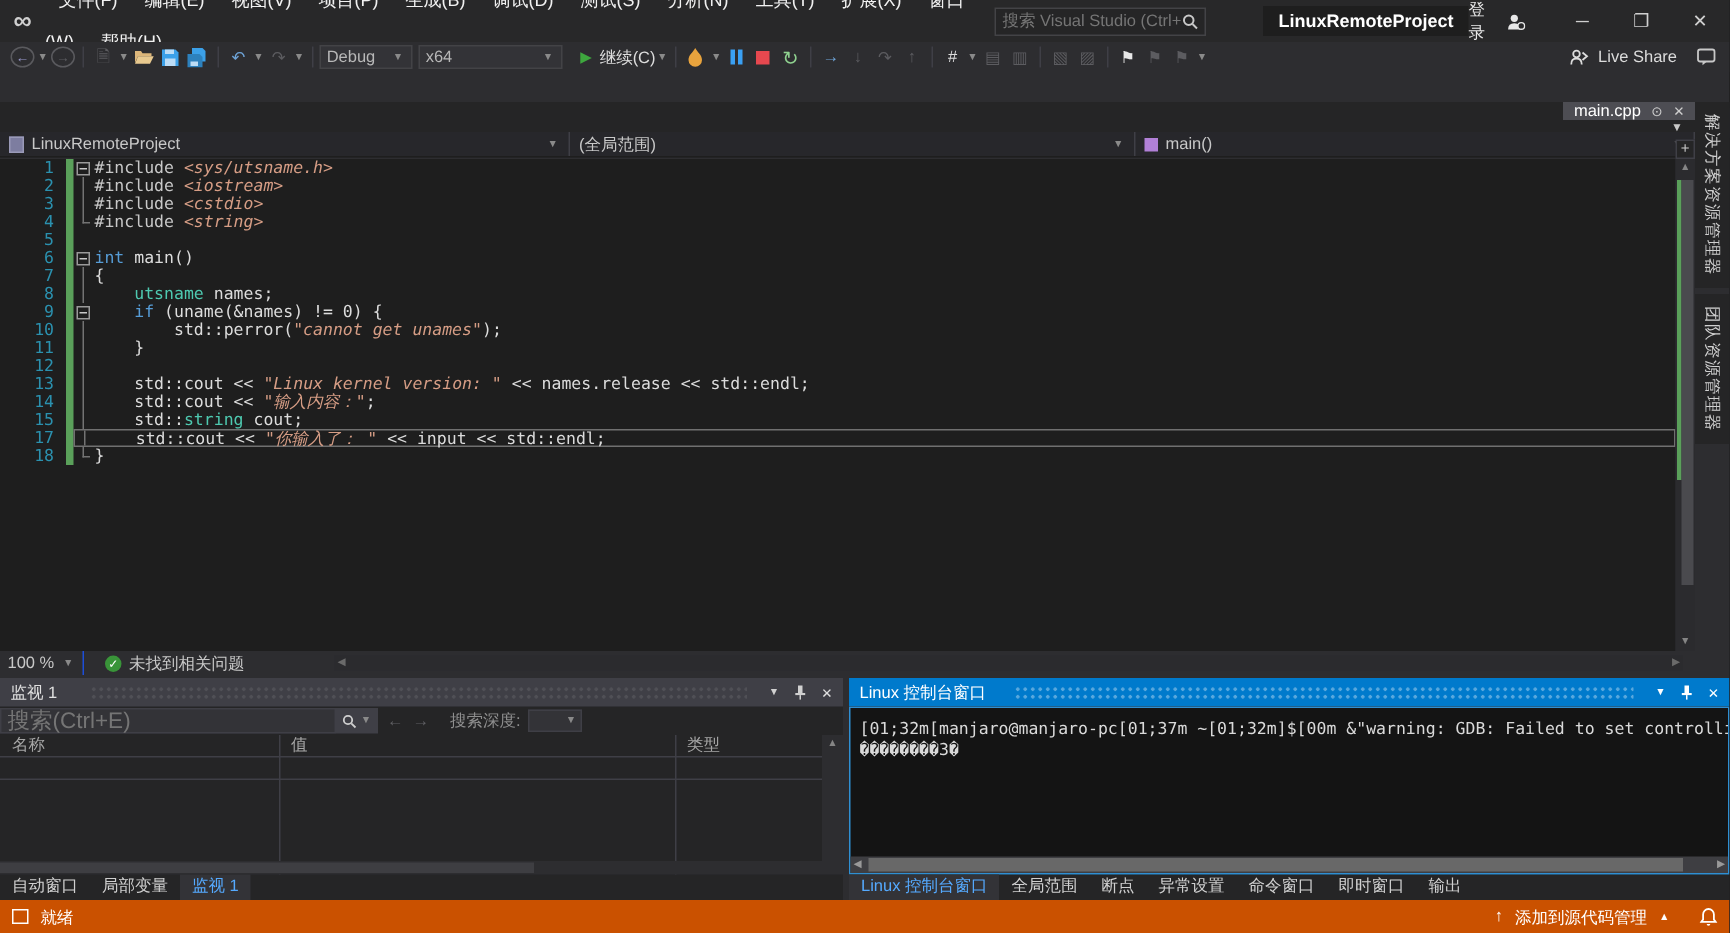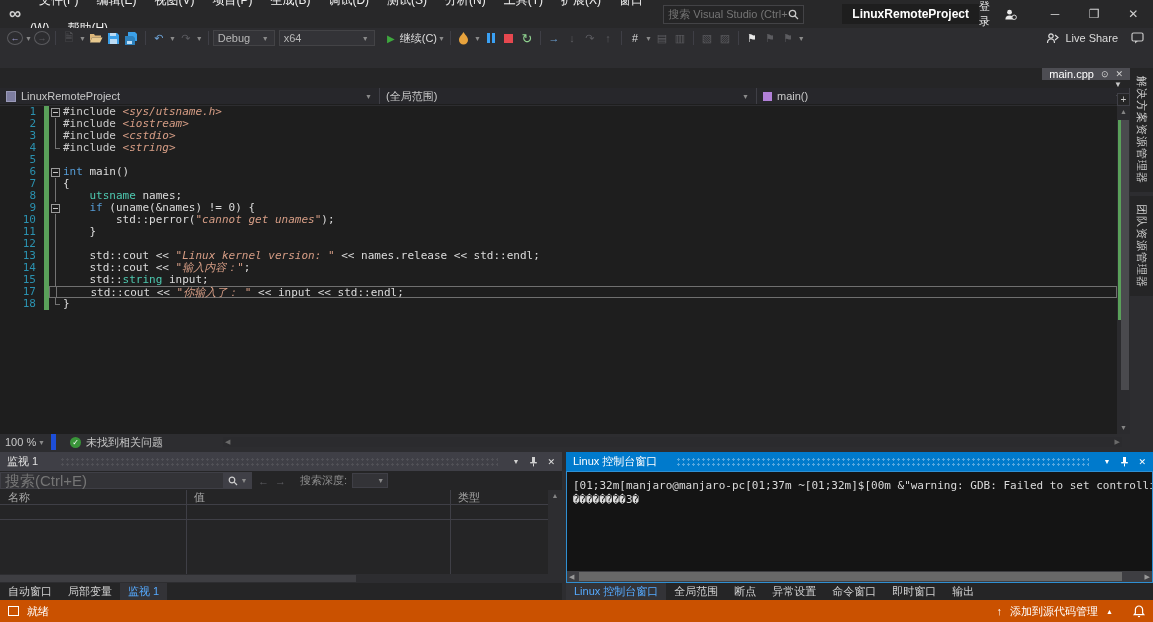--- a/index.html
+++ b/index.html
@@ -88,21 +88,21 @@
   #vscroll .sarrow.bottom { position:absolute; bottom:0; width:100%; }
 
   
   #sidestrip { position:absolute; left:1130px; top:68px; width:23px; height:382px; background:#2d2d30; }
   .sidetab { writing-mode:vertical-rl; text-orientation:sideways; color:#d0d0d0; font-size:11px;
     padding:8px 4px; letter-spacing:1px; background:#252526; margin-bottom:4px; }
 
   
   #edbottom { position:absolute; left:0; top:434px; width:1130px; height:16px; background:#2d2d30;
     display:flex; align-items:center; font-size:11px; color:#c8c8c8; }
-  #zoom-combo { width:56px; height:16px; display:flex; align-items:center; padding:0 5px; background:#2d2d30; border-right:5px solid #1d4ed8; }
+  #zoom-combo { width:56px; height:16px; display:flex; align-items:center; padding:0 5px; background:#2d2d30; border-right:1px solid #1d4ed8; }
   #zoom-combo .caret{ margin-left:auto; }
   #health { display:flex; align-items:center; gap:5px; margin-left:14px; }
   #health .chk { width:11px; height:11px; border-radius:50%; background:#399439; color:#fff; font-size:8px;
     display:inline-flex; align-items:center; justify-content:center; }
   #hscroll-ed { flex:1; height:10px; margin:0 8px 0 60px; background:#2b2b2e; position:relative; }
   #hscroll-ed .la,#hscroll-ed .ra{ position:absolute; top:0; font-size:7px; color:#6a6a6a; line-height:10px; }
   #hscroll-ed .la{ left:2px; } #hscroll-ed .ra{ right:2px; }
 
   
   #panel-gap { position:absolute; left:0; top:450px; width:1153px; height:2px; background:#2d2d30; }
@@ -478,21 +478,21 @@
             <span class="ct"><span class="tok-pl">    std::cout &lt;&lt; </span><span class="tok-str">"输入内容："</span><span class="tok-pl">;</span></span>
           </span>
         </div>
         <div class="cl">
           <span class="ln">15</span>
           <span class="chg"></span>
           <span class="rest">
             <span class="fold">
               <span class="fline"></span>
             </span>
-            <span class="ct"><span class="tok-pl">    std::</span><span class="tok-ty">string</span><span class="tok-pl"> input;</span></span>
+            <span class="ct"><span class="tok-pl">    std::</span><span class="tok-ty">string</span><span class="tok-pl"> cout;</span></span>
           </span>
         </div>
         <div class="cl current">
           <span class="ln">17</span>
           <span class="chg"></span>
           <span class="rest">
             <span class="fold">
               <span class="fline"></span>
             </span>
             <span class="ct"><span class="tok-pl">    std::cout &lt;&lt; </span><span class="tok-str">"你输入了： "</span><span class="tok-pl"> &lt;&lt; input &lt;&lt; std::endl;</span></span>

